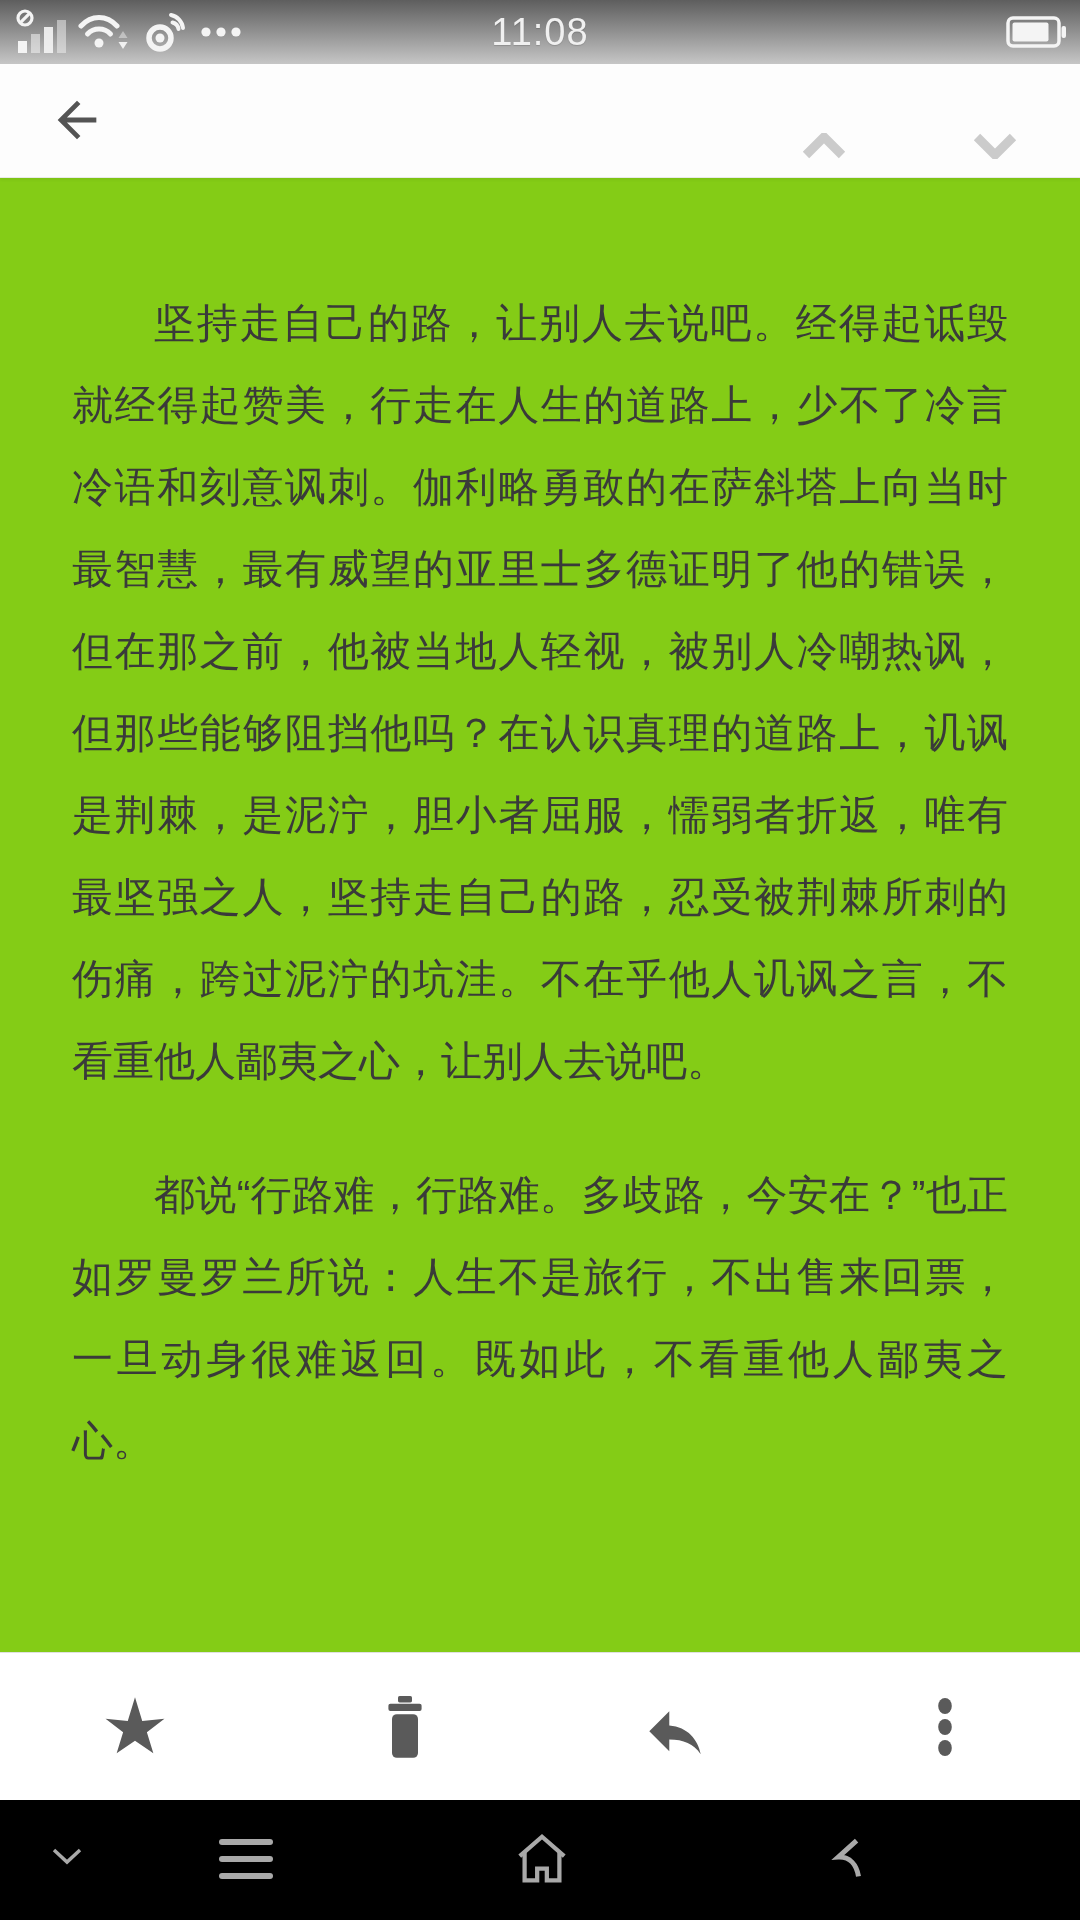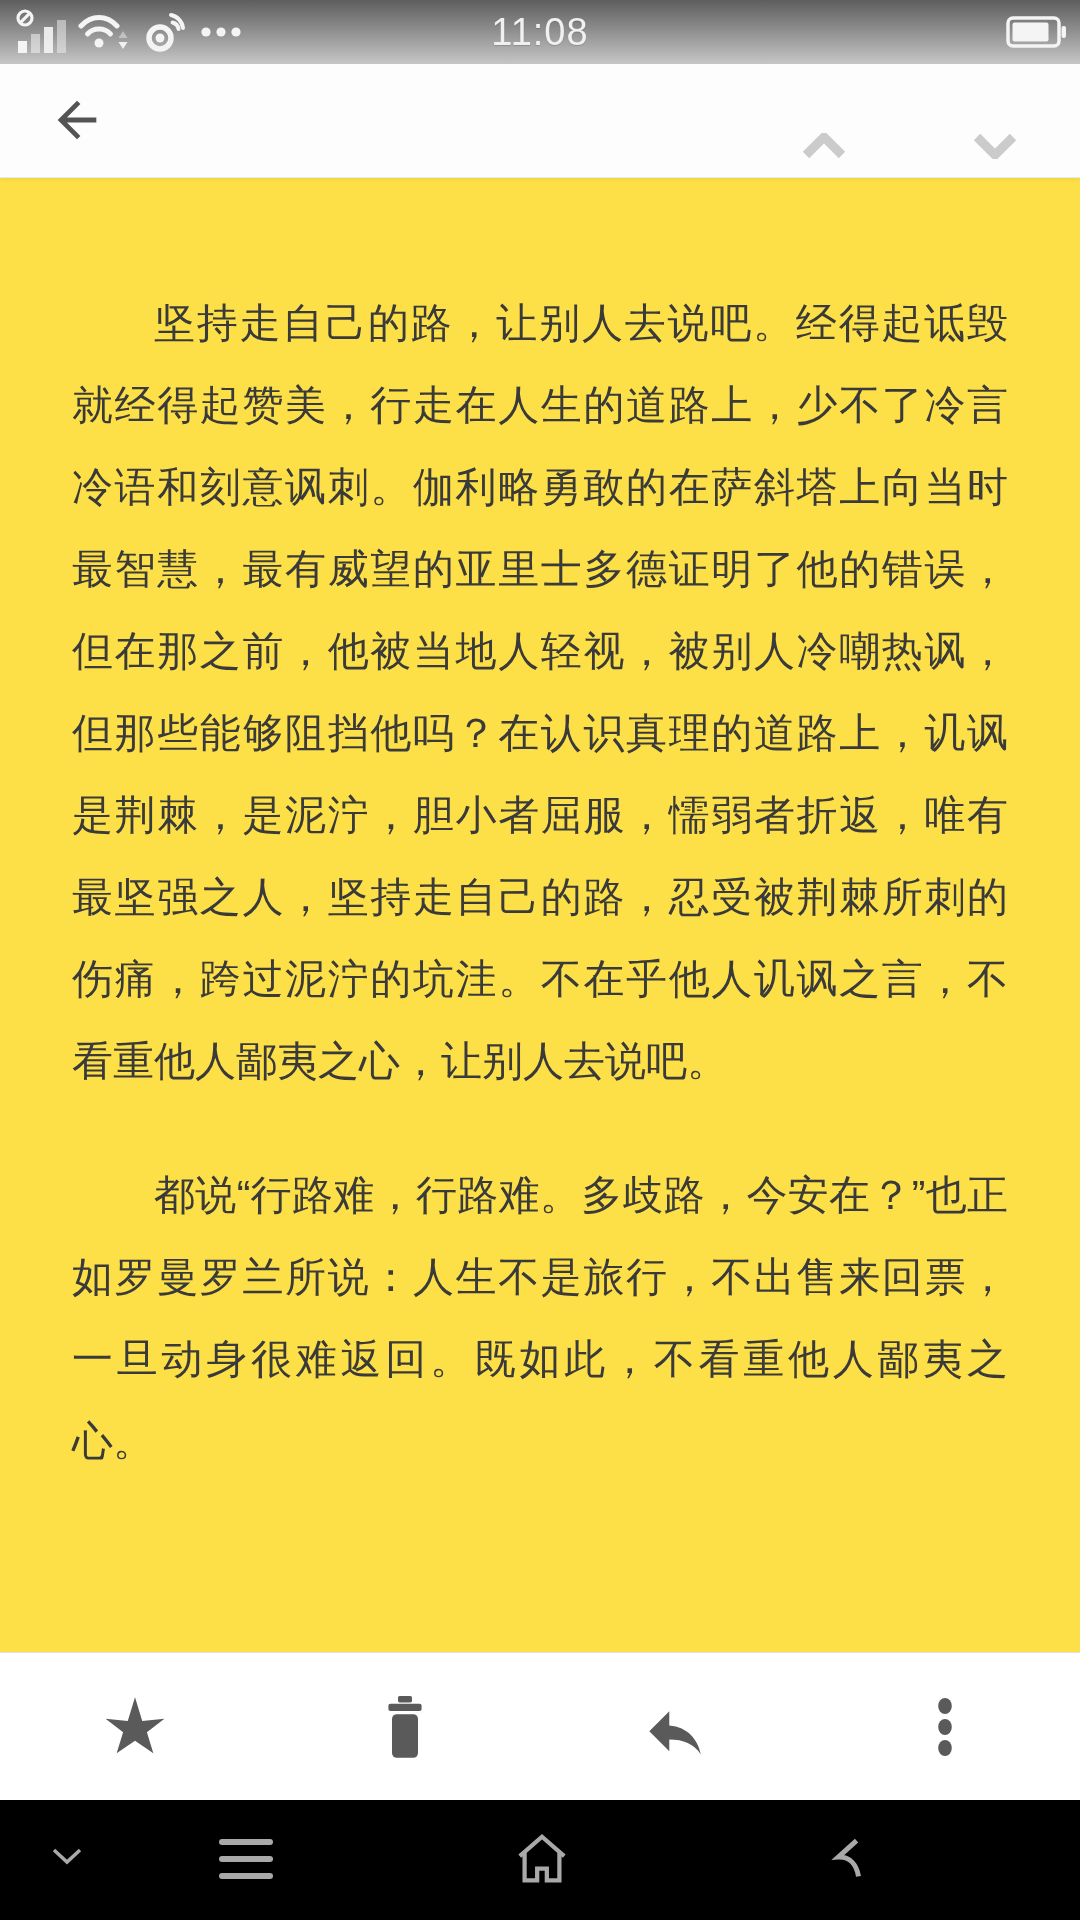--- a/index.html
+++ b/index.html
@@ -19,21 +19,21 @@
   .sicon { display:block; }
 
   
   .toolbar { height:114px; flex:0 0 auto; background:#fdfdfd; position:relative;
     border-bottom:1px solid #e9e9e9; box-shadow:0 2px 3px rgba(0,0,0,0.05); z-index:2; }
   .back-btn { position:absolute; left:48px; top:27px; width:58px; height:58px; }
   .chev-up-btn   { position:absolute; right:233px; top:69px; width:46px; height:26px; }
   .chev-down-btn { position:absolute; right:62px;  top:69px; width:46px; height:26px; }
 
   
-  .content { flex:1 1 auto; background:#fde047; padding:104px 72px 0 72px; overflow:hidden; }
+  .content { flex:1 1 auto; background:#84cc16; padding:104px 72px 0 72px; overflow:hidden; }
   .content p { font-size:41px; line-height:82px; color:#3a3a3a; text-align:justify;
     text-indent:2em; white-space:normal; }
   .content p + p { margin-top:52px; }
 
   
   .action-bar { height:148px; flex:0 0 auto; background:#ffffff;
     border-top:1px solid #e0e0e0; display:flex; align-items:center; }
   .action-item { flex:1 1 0; display:flex; justify-content:center; align-items:center; height:100%; }
 
   

